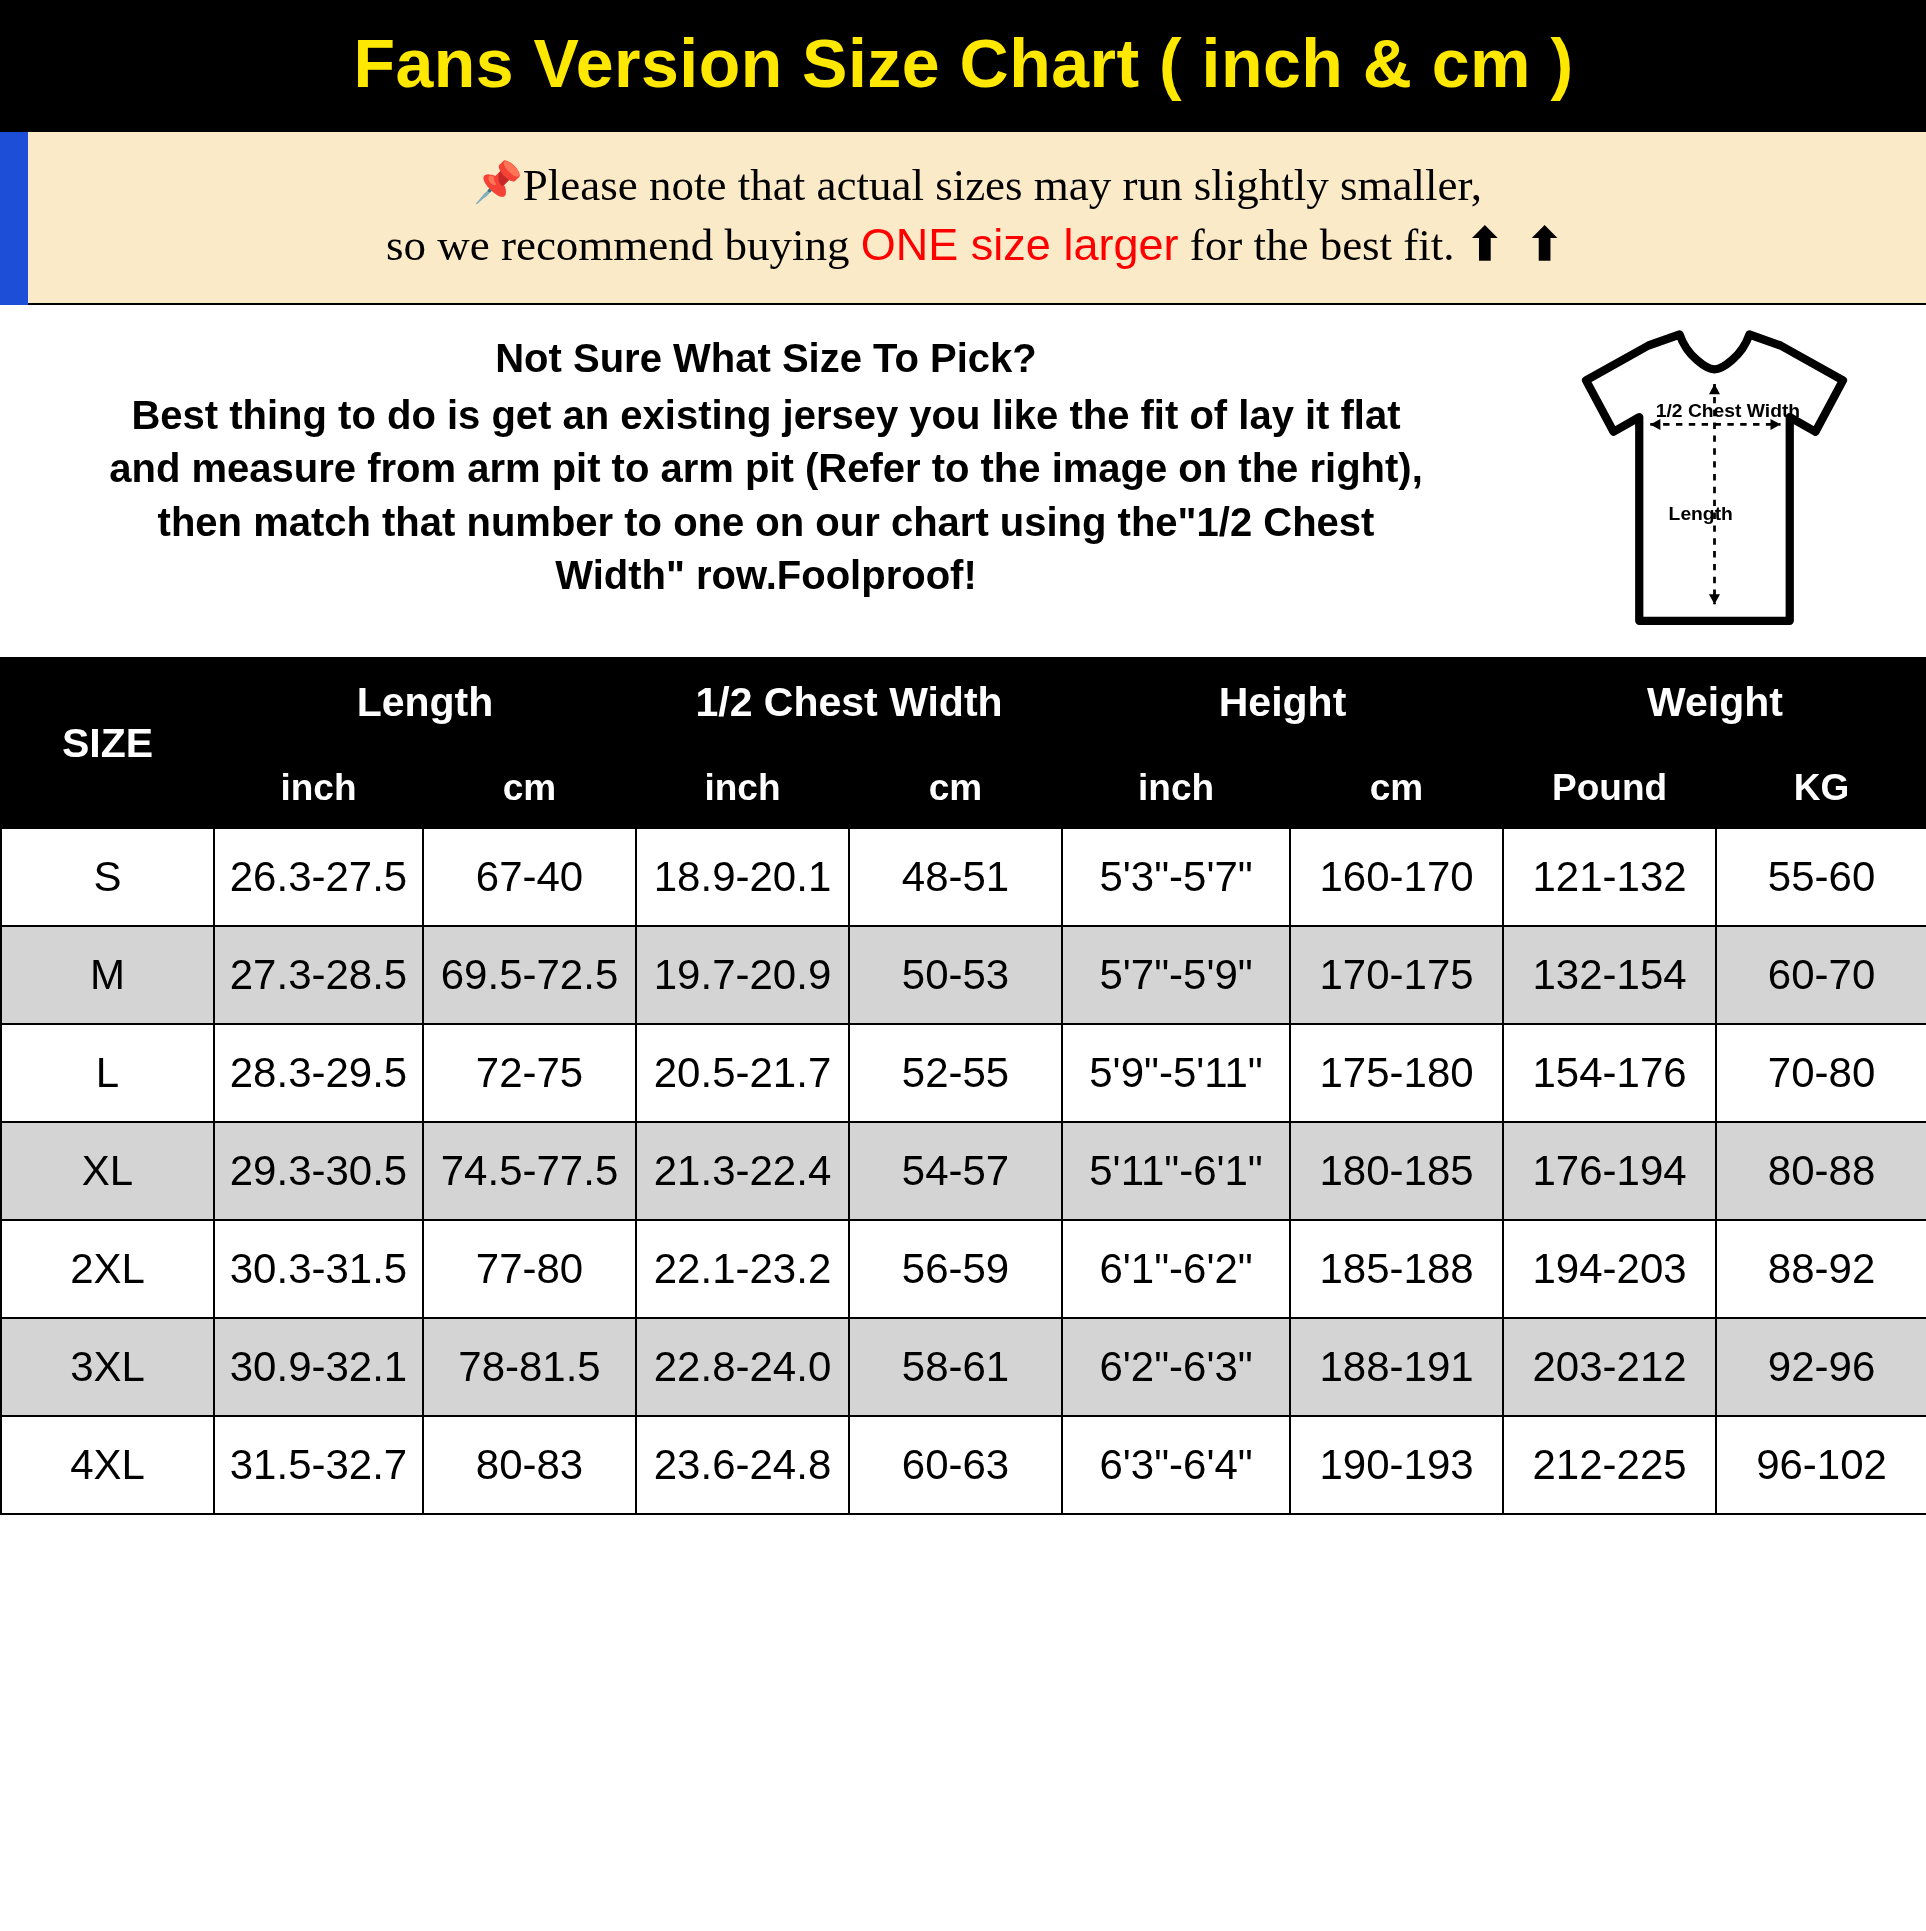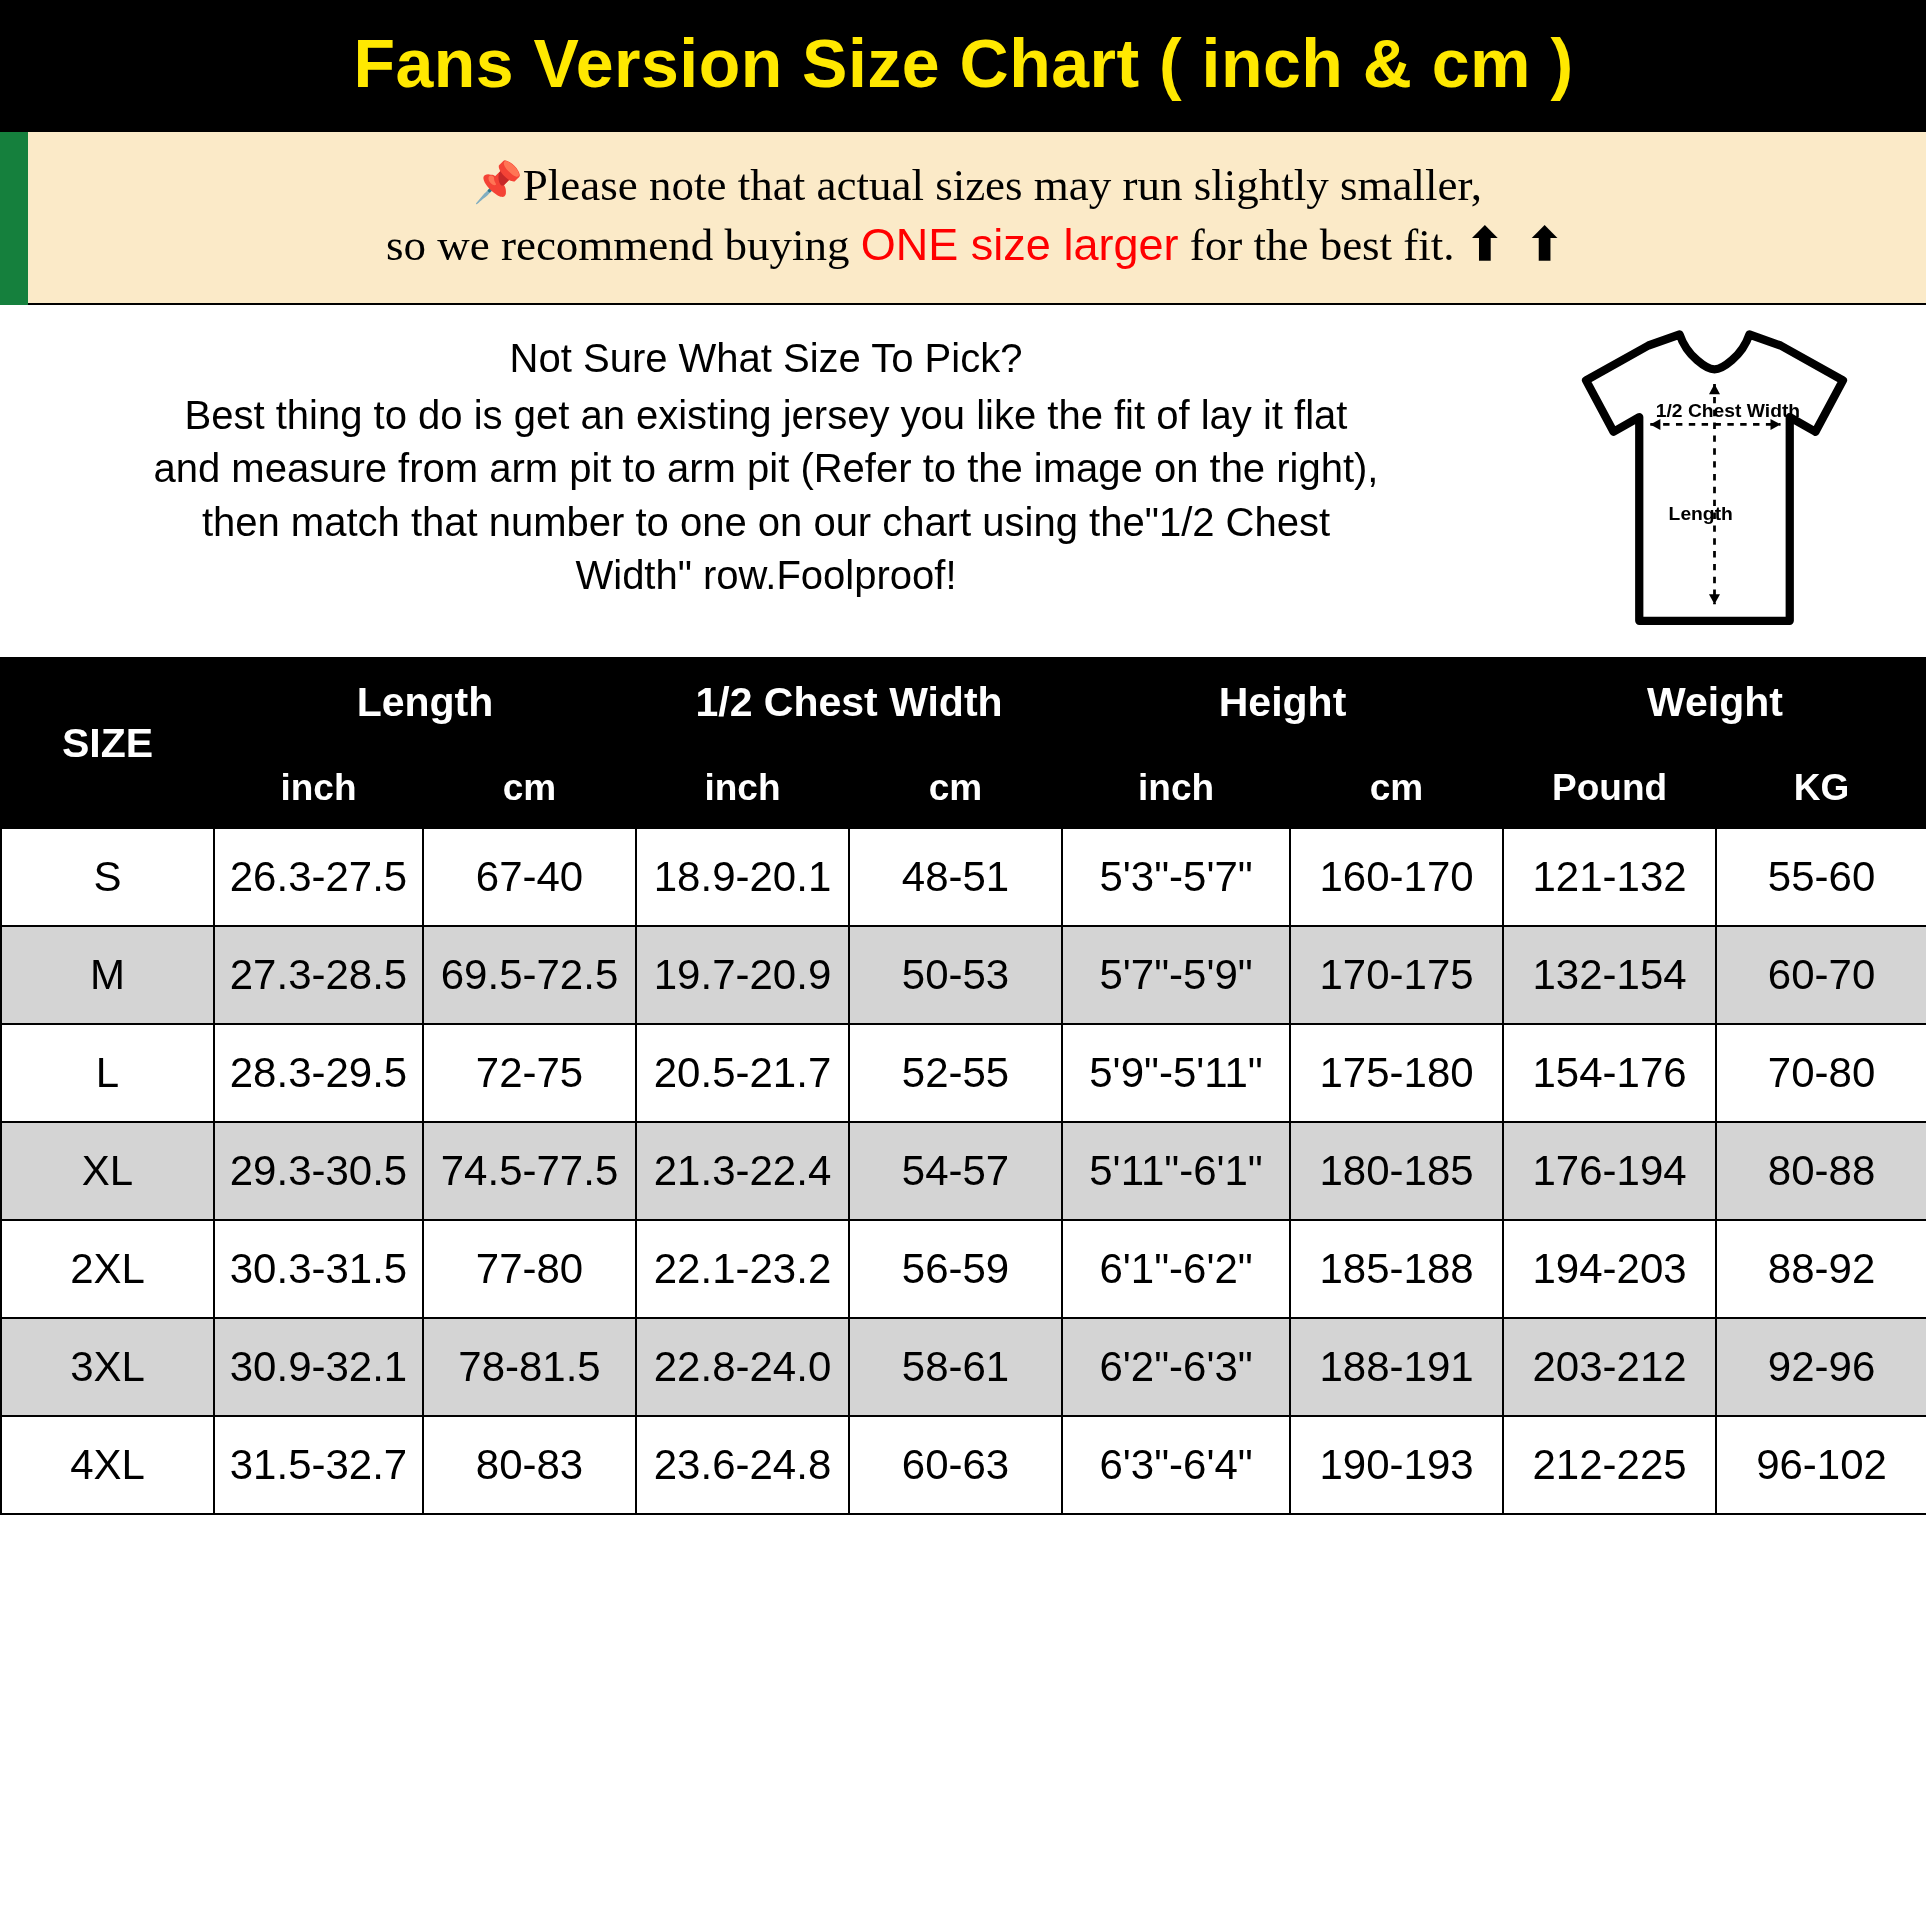--- a/index.html
+++ b/index.html
@@ -8,21 +8,21 @@
     background: #ffffff;
   }
   body {
     width: 1927px;
     font-family: "Liberation Sans", sans-serif;
     color: #000000;
   }
   .page {
     width: 1927px;
     box-sizing: border-box;
-    background: #15803d;
+    background: #1d4ed8;
   }
 
   
   .title-bar {
     background: #000000;
     text-align: center;
     padding: 26px 0 31px 0;
   }
   .title-bar .title {
     color: #ffe800;
@@ -64,21 +64,21 @@
   
   .advice {
     display: flex;
     align-items: flex-start;
     padding: 20px 14.7px 16.5px 14.7px;
     background: #ffffff;
   }
   .advice-text {
     flex: 1 1 auto;
     text-align: center;
-    font-weight: normal;
+    font-weight: bold;
     font-size: 40px;
     line-height: 1.33;
     padding-top: 7.3px;
   }
   .advice-text .headline {
     display: block;
     margin-bottom: 3.7px;
   }
   .tee-wrap {
     flex: 0 0 395px;

